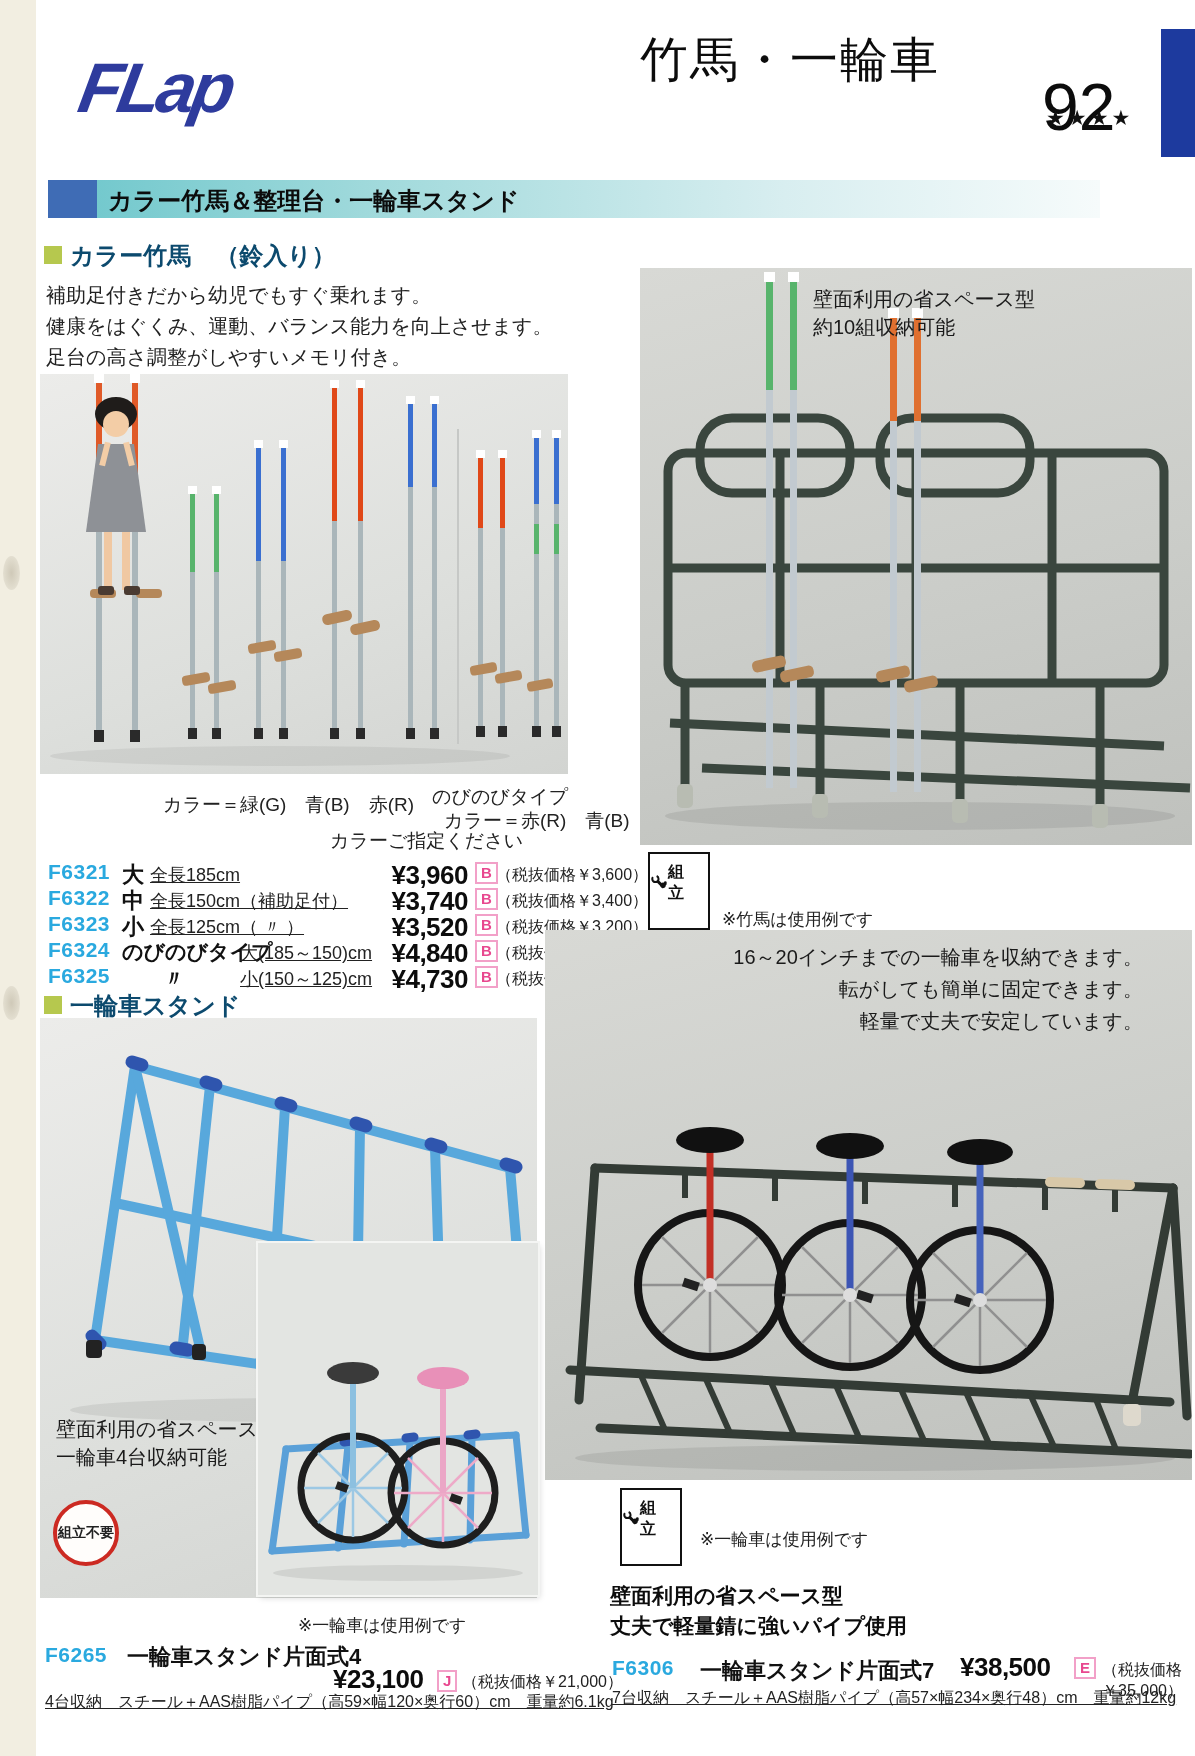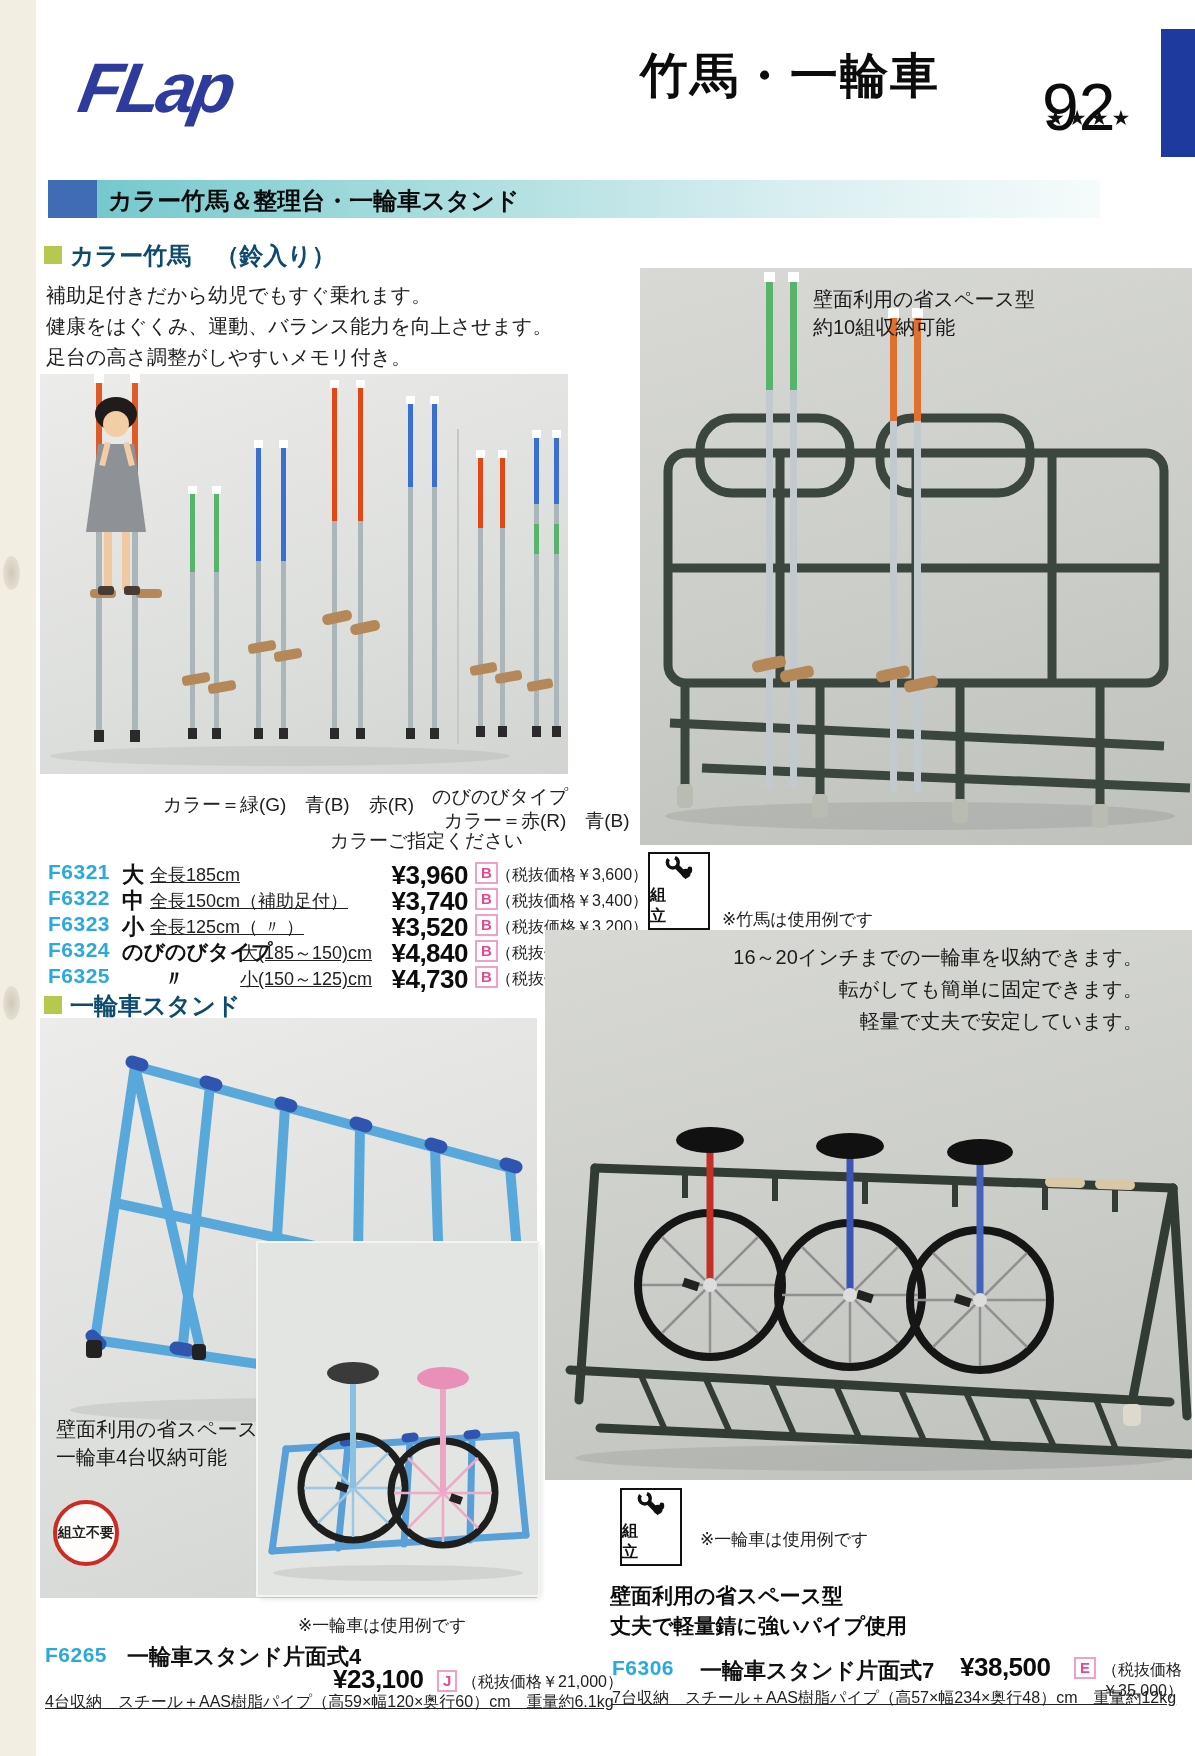--- a/index.html
+++ b/index.html
@@ -4,21 +4,21 @@
 <style>
   html,body{margin:0;padding:0;background:#e8e4d8;}
   #page{position:relative;width:1195px;height:1756px;margin:0 auto;background:#ffffff;
         font-family:"Liberation Sans","DejaVu Sans",sans-serif;color:#1a1a1a;overflow:hidden;}
   .abs{position:absolute;}
   .edge-left{left:0;top:0;width:36px;height:1756px;background:#f2eee1;}
   .punch{width:17px;height:34px;border-radius:50%;background:radial-gradient(#cfc9b8,#ece8db);left:3px;}
   .bluebar{left:1161px;top:29px;width:34px;height:128px;background:#1d3a9e;}
   .logo{left:80px;top:48px;font-size:70px;font-style:italic;font-weight:900;color:#2e3b9d;
         letter-spacing:-4px;transform:skewX(-10deg);}
-  .pgtitle{left:640px;top:44px;width:400px;font-size:48px;font-weight:700;letter-spacing:2px;color:#0c0c0c;}
+  .pgtitle{left:640px;top:28px;width:400px;font-size:48px;font-weight:400;letter-spacing:2px;color:#0c0c0c;}
   .pgnum{left:1042px;top:26px;font-size:66px;color:#0c0c0c;margin-top:43px;}
   .stars{left:1046px;top:106px;font-size:21px;letter-spacing:3px;color:#111;}
   .secbar{left:48px;top:180px;width:1052px;height:38px;
           background:linear-gradient(to right,#6cc6cb 0%,#9fd9db 30%,#d8eef0 70%,#f6fbfb 100%);}
   .secbar-cap{left:48px;top:180px;width:49px;height:38px;background:#3f6cb5;}
   .secbar-txt{left:108px;top:185px;font-size:24px;font-weight:bold;color:#0c0c0c;}
   .bullet{width:18px;height:18px;background:#b6c84e;}
   .h2{font-size:24px;font-weight:bold;color:#0c4a6e;}
   .desc{font-size:20px;color:#222;}
   .photo{background:linear-gradient(160deg,#ececea 0%,#dddfdc 60%,#d2d4d1 100%);}
@@ -28,21 +28,21 @@
   .pname{font-size:22px;font-weight:bold;color:#111;}
   .spec{font-size:18px;color:#222;text-decoration:underline;}
   .price{font-weight:bold;font-size:26px;color:#0c0c0c;letter-spacing:-0.5px;}
   .tag{display:inline-block;border:2px solid #f2a0c8;color:#e8488f;background:#fff;
        font-size:15px;font-weight:bold;padding:0 4px;line-height:18px;}
   .tax{font-size:16px;color:#222;}
   .note{font-size:20px;color:#1a1a1a;}
   .smallnote{font-size:17px;color:#222;margin-top:8px;}
   .boldnote{font-size:21px;font-weight:bold;color:#0c0c0c;}
   .asm-box{width:62px;height:78px;background:#fff;border:2px solid #111;box-sizing:border-box;
-           display:flex;flex-direction:column;align-items:center;justify-content:flex-end;padding-bottom:1px;}
+           display:flex;align-items:center;justify-content:flex-end;padding-bottom:17px;}
   .asm-label{font-size:16px;font-weight:bold;color:#111;letter-spacing:4px;}
   .badge{width:58px;height:58px;border:4px solid #cc2a22;border-radius:50%;background:#fffdfb;
          display:flex;align-items:center;justify-content:center;font-size:14px;font-weight:bold;color:#222;}
   .row{height:28px;width:680px;}
   .row .code{left:0;top:0;}
 </style>
 </head>
 <body>
 
 <div id="page">

